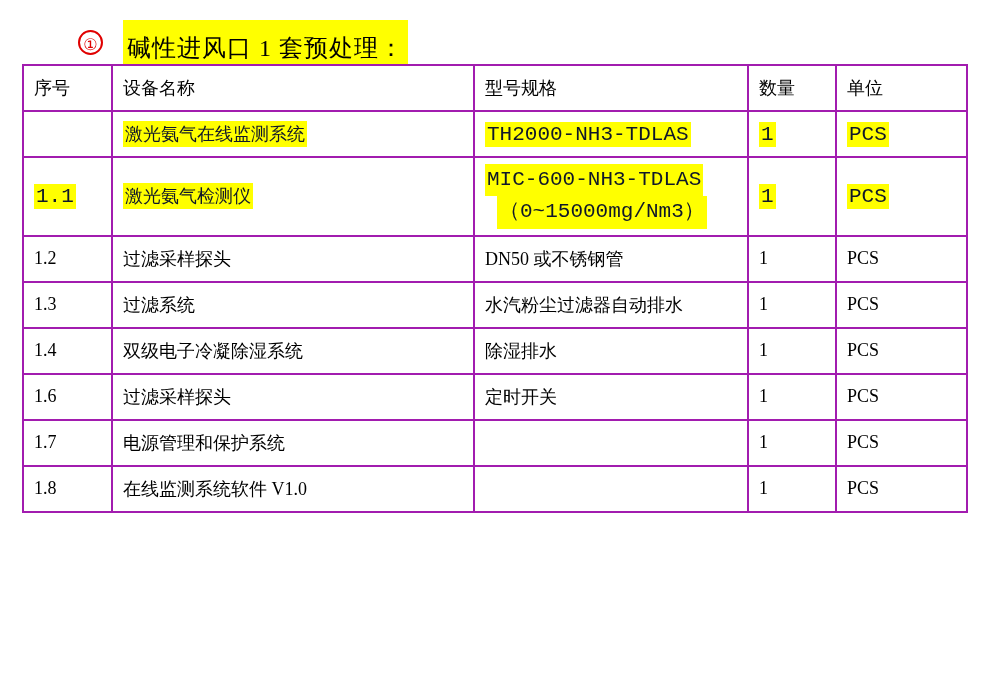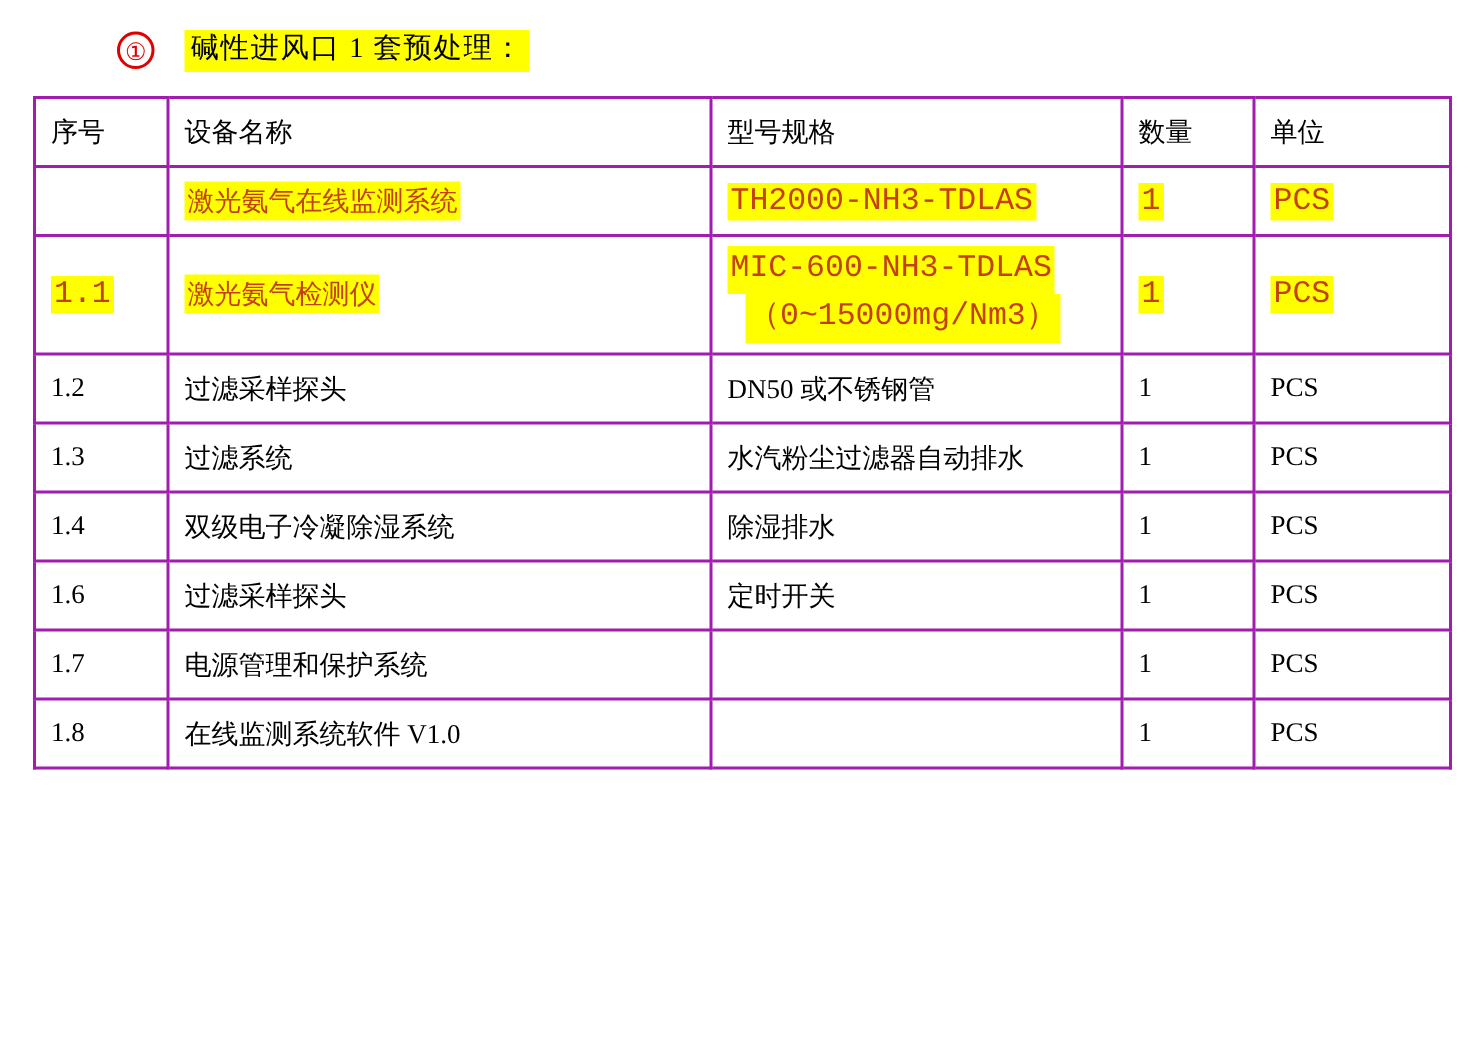--- a/index.html
+++ b/index.html
@@ -39,23 +39,23 @@
     color: #e00000;
     font-size: 16px;
     text-align: center;
     line-height: 25px;
     margin-right: 20px;
     box-sizing: border-box;
     font-family: "Liberation Sans", sans-serif;
   }
   .heading-text {
     background: #ffff00;
-    padding: 2px 4px 3px 4px;
+    padding: 14px 4px 3px 4px;
     font-family: "Liberation Serif", "DejaVu Serif", serif;
-    font-size: 19px;
+    font-size: 24px;
     letter-spacing: 1px;
   }
   table.spec {
     position: absolute;
     left: 22px;
     top: 64px;
     width: 944px;
     border-collapse: collapse;
     table-layout: fixed;
   }
@@ -67,21 +67,21 @@
     height: 46px;
     box-sizing: border-box;
     font-family: "Liberation Serif", "DejaVu Serif", serif;
   }
   col.c0 { width: 89px; }
   col.c1 { width: 362px; }
   col.c2 { width: 274px; }
   col.c3 { width: 88px; }
   col.c4 { width: 131px; }
   .red {
-    color: #c2410c;
+    color: #0f172a;
   }
   .mono {
     font-family: "Liberation Mono", "DejaVu Sans Mono", monospace;
     font-size: 21px;
     letter-spacing: 0px;
   }
   .hl-inner {
     background: #ffff00;
     display: inline-block;
     padding: 1px 2px;

